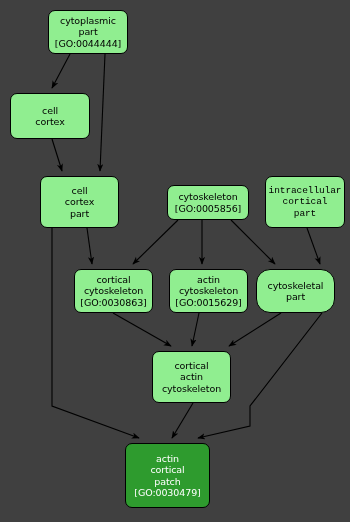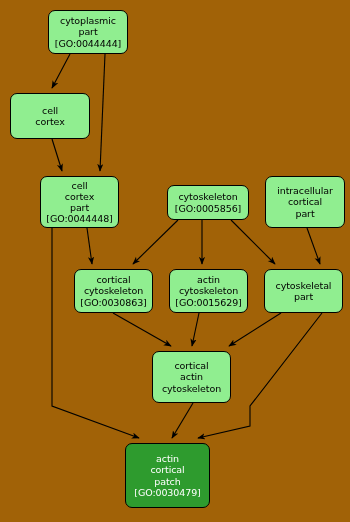--- a/index.html
+++ b/index.html
@@ -5,21 +5,21 @@
 <style>
   html, body {
     margin: 0;
     padding: 0;
     background: #ffffff;
   }
   #stage {
     position: relative;
     width: 350px;
     height: 522px;
-    background: #a16207;
+    background: #404040;
     overflow: hidden;
     font-family: "DejaVu Sans", "Liberation Sans", sans-serif;
   }
   #edge-layer {
     position: absolute;
     left: 0; top: 0;
     width: 350px;
     height: 522px;
     pointer-events: none;
   }
@@ -80,42 +80,41 @@
         <span class="acc">[GO:0044444]</span>
       </div>
       <div class="go-node" style="left: 10px; top: 93px; width: 80px; height: 46px;">
         <span class="nm">cell</span>
         <span class="nm">cortex</span>
       </div>
       <div class="go-node" style="left: 40px; top: 176px; width: 79px; height: 52px;">
         <span class="nm">cell</span>
         <span class="nm">cortex</span>
         <span class="nm">part</span>
-        <span class="acc">[GO:0044448]</span>
       </div>
       <div class="go-node" style="left: 167px; top: 185px; width: 82px; height: 35px;">
         <span class="nm">cytoskeleton</span>
         <span class="acc">[GO:0005856]</span>
       </div>
-      <div class="go-node" style="left: 265px; top: 176px; width: 80px; height: 52px;">
+      <div class="go-node" style="left: 265px; top: 176px; width: 80px; height: 52px; font-family: Liberation Mono, monospace;">
         <span class="nm">intracellular</span>
         <span class="nm">cortical</span>
         <span class="nm">part</span>
       </div>
       <div class="go-node" style="left: 74px; top: 269px; width: 79px; height: 44px;">
         <span class="nm">cortical</span>
         <span class="nm">cytoskeleton</span>
         <span class="acc">[GO:0030863]</span>
       </div>
       <div class="go-node" style="left: 169px; top: 269px; width: 79px; height: 44px;">
         <span class="nm">actin</span>
         <span class="nm">cytoskeleton</span>
         <span class="acc">[GO:0015629]</span>
       </div>
-      <div class="go-node" style="left: 264px; top: 269px; width: 79px; height: 44px;">
+      <div class="go-node" style="left: 256px; top: 269px; width: 79px; height: 44px; border-radius: 14px;">
         <span class="nm">cytoskeletal</span>
         <span class="nm">part</span>
       </div>
       <div class="go-node" style="left: 152px; top: 351px; width: 79px; height: 52px;">
         <span class="nm">cortical</span>
         <span class="nm">actin</span>
         <span class="nm">cytoskeleton</span>
       </div>
       <div class="go-node highlight" style="left: 125px; top: 443px; width: 85px; height: 65px;">
         <span class="nm">actin</span>

